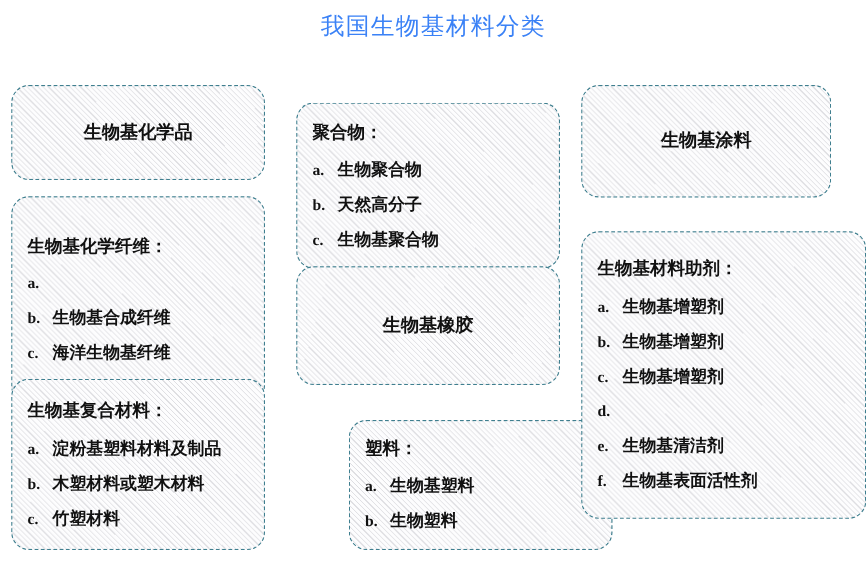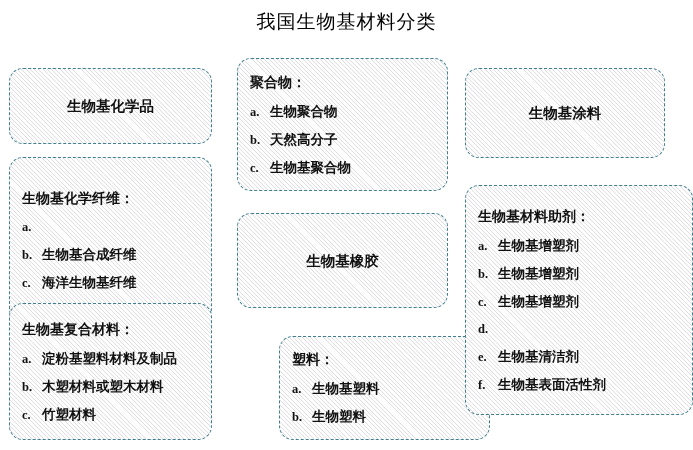--- a/index.html
+++ b/index.html
@@ -21,21 +21,21 @@
   }
   #chart-title {
     position: absolute;
     left: 0;
     top: 10px;
     width: 693px;
     text-align: center;
     font-family: "Liberation Serif", "DejaVu Serif", serif;
     font-size: 19px;
     font-weight: 400;
-    color: #000000;
+    color: #3b82f6;
     letter-spacing: 1px;
     line-height: 24px;
   }
   .node-box {
     position: absolute;
     box-sizing: border-box;
     border: 1px dashed #3f7f8f;
     border-radius: 14px;
     background-color: #fdfdfe;
     background-image: repeating-linear-gradient(
@@ -100,21 +100,21 @@
     font-weight: bold;
     color: #111111;
   }
   ul.item-list li .item-text {
     display: inline-block;
   }
   
   #box-chemicals    { left: 9px;  top: 68px;  width: 203px; height: 76px; }
   #box-fibers       { left: 9px;  top: 157px; width: 203px; height: 166px; }
   #box-composites   { left: 9px;  top: 303px; width: 203px; height: 137px; }
-  #box-polymers     { left: 237px; top: 58px;  width: 211px; height: 133px; }
+  #box-polymers     { left: 237px; top: 82px;  width: 211px; height: 133px; }
   #box-rubber       { left: 237px; top: 213px; width: 211px; height: 95px; }
   #box-plastics     { left: 237px; top: 336px; width: 211px; height: 104px; margin-left: 42px; }
   #box-coatings     { left: 465px; top: 68px;  width: 200px; height: 90px; }
   #box-additives    { left: 465px; top: 185px; width: 228px; height: 230px; }
 </style>
 </head>
 <body>
 
 <div id="diagram-root">
 

